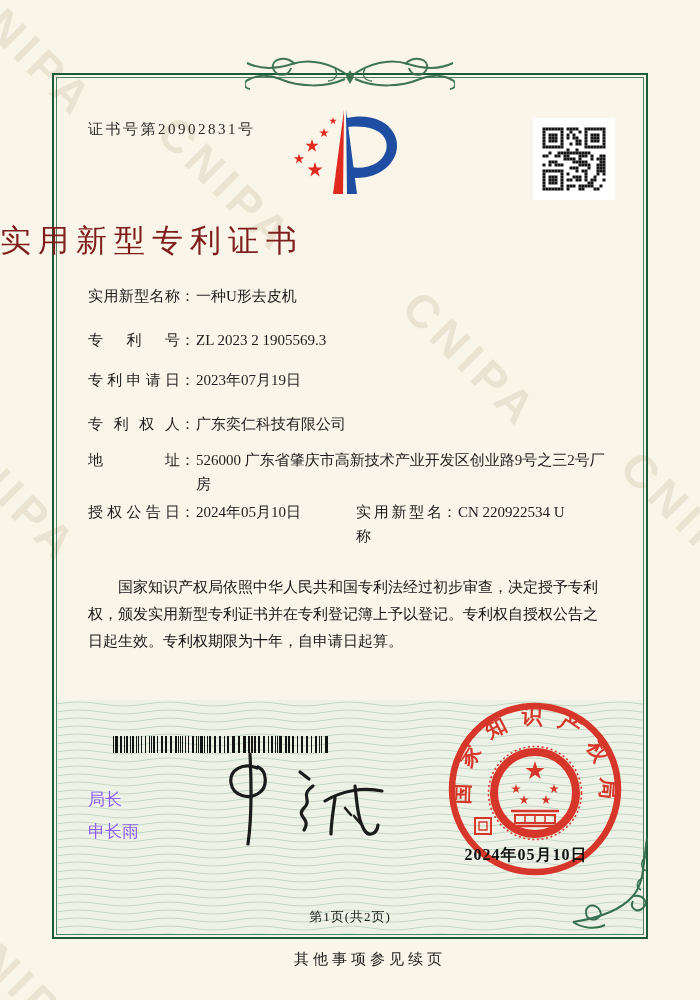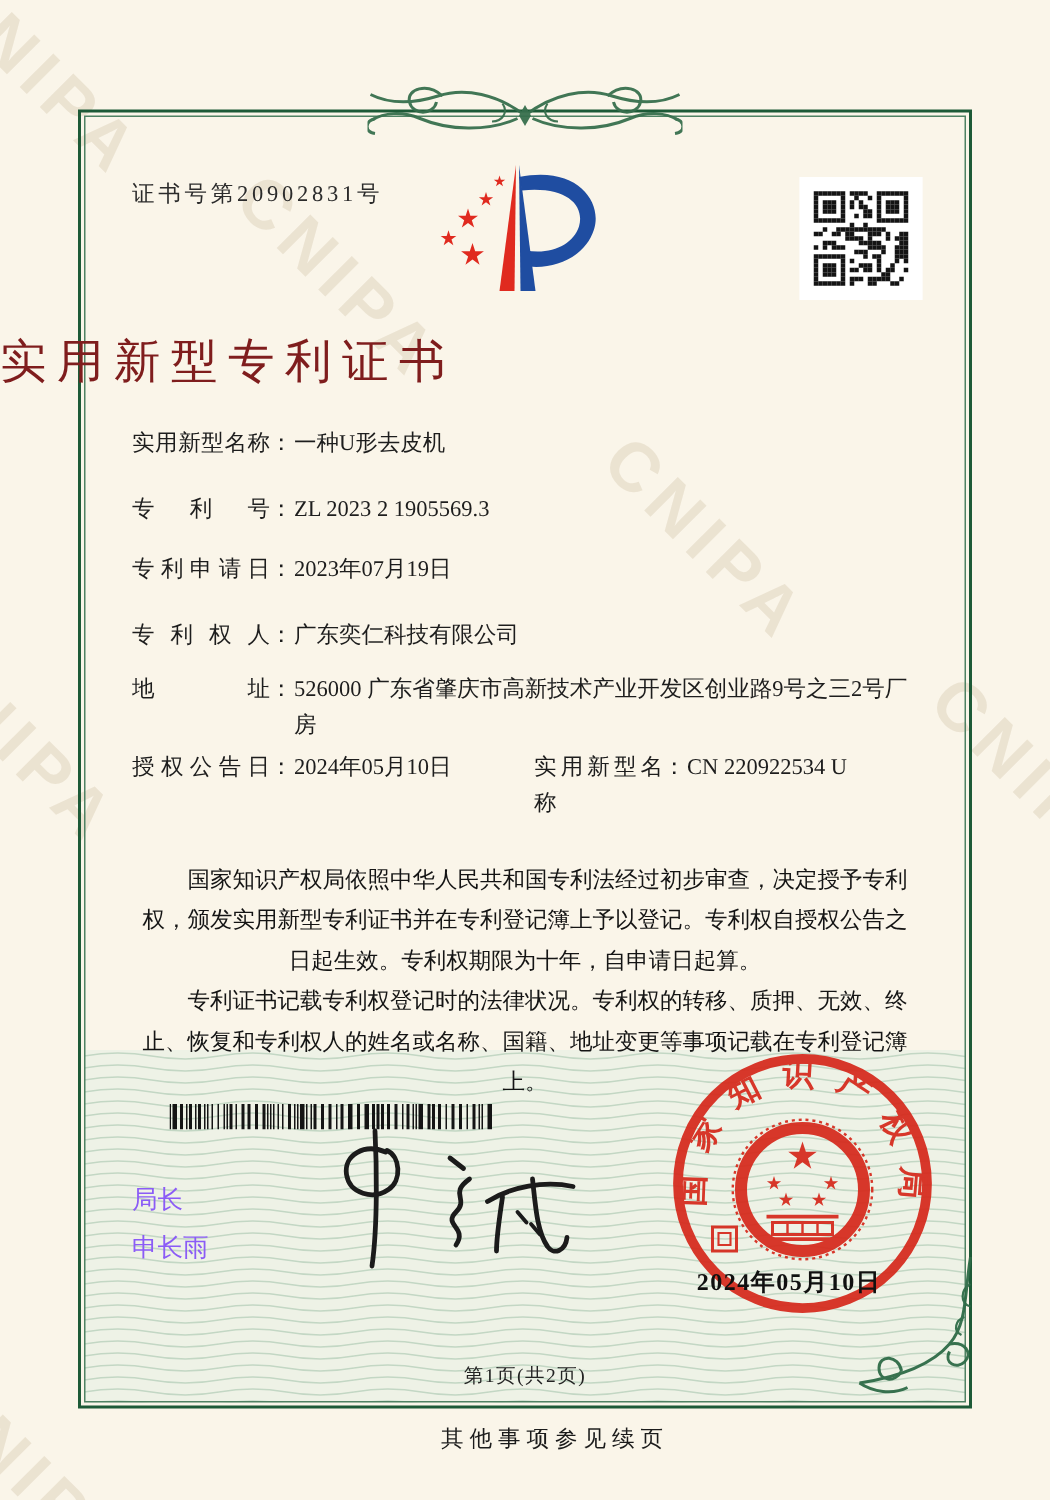--- a/index.html
+++ b/index.html
@@ -38,21 +38,21 @@
   .fcolon{display:inline-block;width:16px;vertical-align:top;}
   .fvalue{display:inline-block;vertical-align:top;max-width:418px;line-height:24px;}
   .mb20{margin-bottom:20px;} .mb16{margin-bottom:16px;} .mb12{margin-bottom:12px;}
   .mb4{margin-bottom:4px;}
   .w160{width:160px;}
   .flabel2{display:inline-block;width:86px;text-align:justify;text-align-last:justify;
            vertical-align:top;}
 
   .bodytext{position:absolute;left:88px;top:574px;width:524px;z-index:4;
             font-size:15px;line-height:27px;color:#141414;}
-  .bodytext p{margin:0;text-indent:2em;text-align:center;}
+  .bodytext p{margin:0;text-indent:2em;}
 
   .barcode{position:absolute;left:113px;top:736px;z-index:4;}
 
   .director{position:absolute;left:88px;top:784px;z-index:4;
             font-family:"Liberation Sans","DejaVu Sans",sans-serif;
             font-size:17px;color:#8b5cf6;font-weight:500;line-height:32px;}
   .signature{position:absolute;left:205px;top:746px;z-index:5;}
 
   .seal{position:absolute;left:446px;top:700px;z-index:5;opacity:.93;}
   .sealdate{position:absolute;left:437px;top:845px;width:178px;text-align:center;
@@ -372,21 +372,20 @@
   <div class="frow mb4">
     <span class="flabel">地址</span><span class="fcolon">：</span><span class="fvalue">526000 广东省肇庆市高新技术产业开发区创业路9号之三2号厂房</span>
   </div>
   <div class="frow">
     <span class="flabel">授权公告日</span><span class="fcolon">：</span><span class="fvalue w160">2024年05月10日</span><span class="flabel2">实用新型名称</span><span class="fcolon">：</span><span class="fvalue">CN 220922534 U</span>
   </div>
 </div>
 
 <div class="bodytext">
   <p>国家知识产权局依照中华人民共和国专利法经过初步审查，决定授予专利权，颁发实用新型专利证书并在专利登记簿上予以登记。专利权自授权公告之日起生效。专利权期限为十年，自申请日起算。</p>
-  <p>专利证书记载专利权登记时的法律状况。专利权的转移、质押、无效、终止、恢复和专利权人的姓名或名称、国籍、地址变更等事项记载在专利登记簿上。</p>
 </div>
 
 <svg class="barcode" id="bcsvg" width="218" height="17" viewBox="0 0 218 17" xmlns="http://www.w3.org/2000/svg">
     <rect x="0" y="0" width="1" height="17" fill="#141414"></rect>
     <rect x="2" y="0" width="3" height="17" fill="#141414"></rect>
     <rect x="7" y="0" width="2" height="17" fill="#141414"></rect>
     <rect x="11" y="0" width="1" height="17" fill="#141414"></rect>
     <rect x="13" y="0" width="2" height="17" fill="#141414"></rect>
     <rect x="17" y="0" width="1" height="17" fill="#141414"></rect>
     <rect x="19" y="0" width="2" height="17" fill="#141414"></rect>

